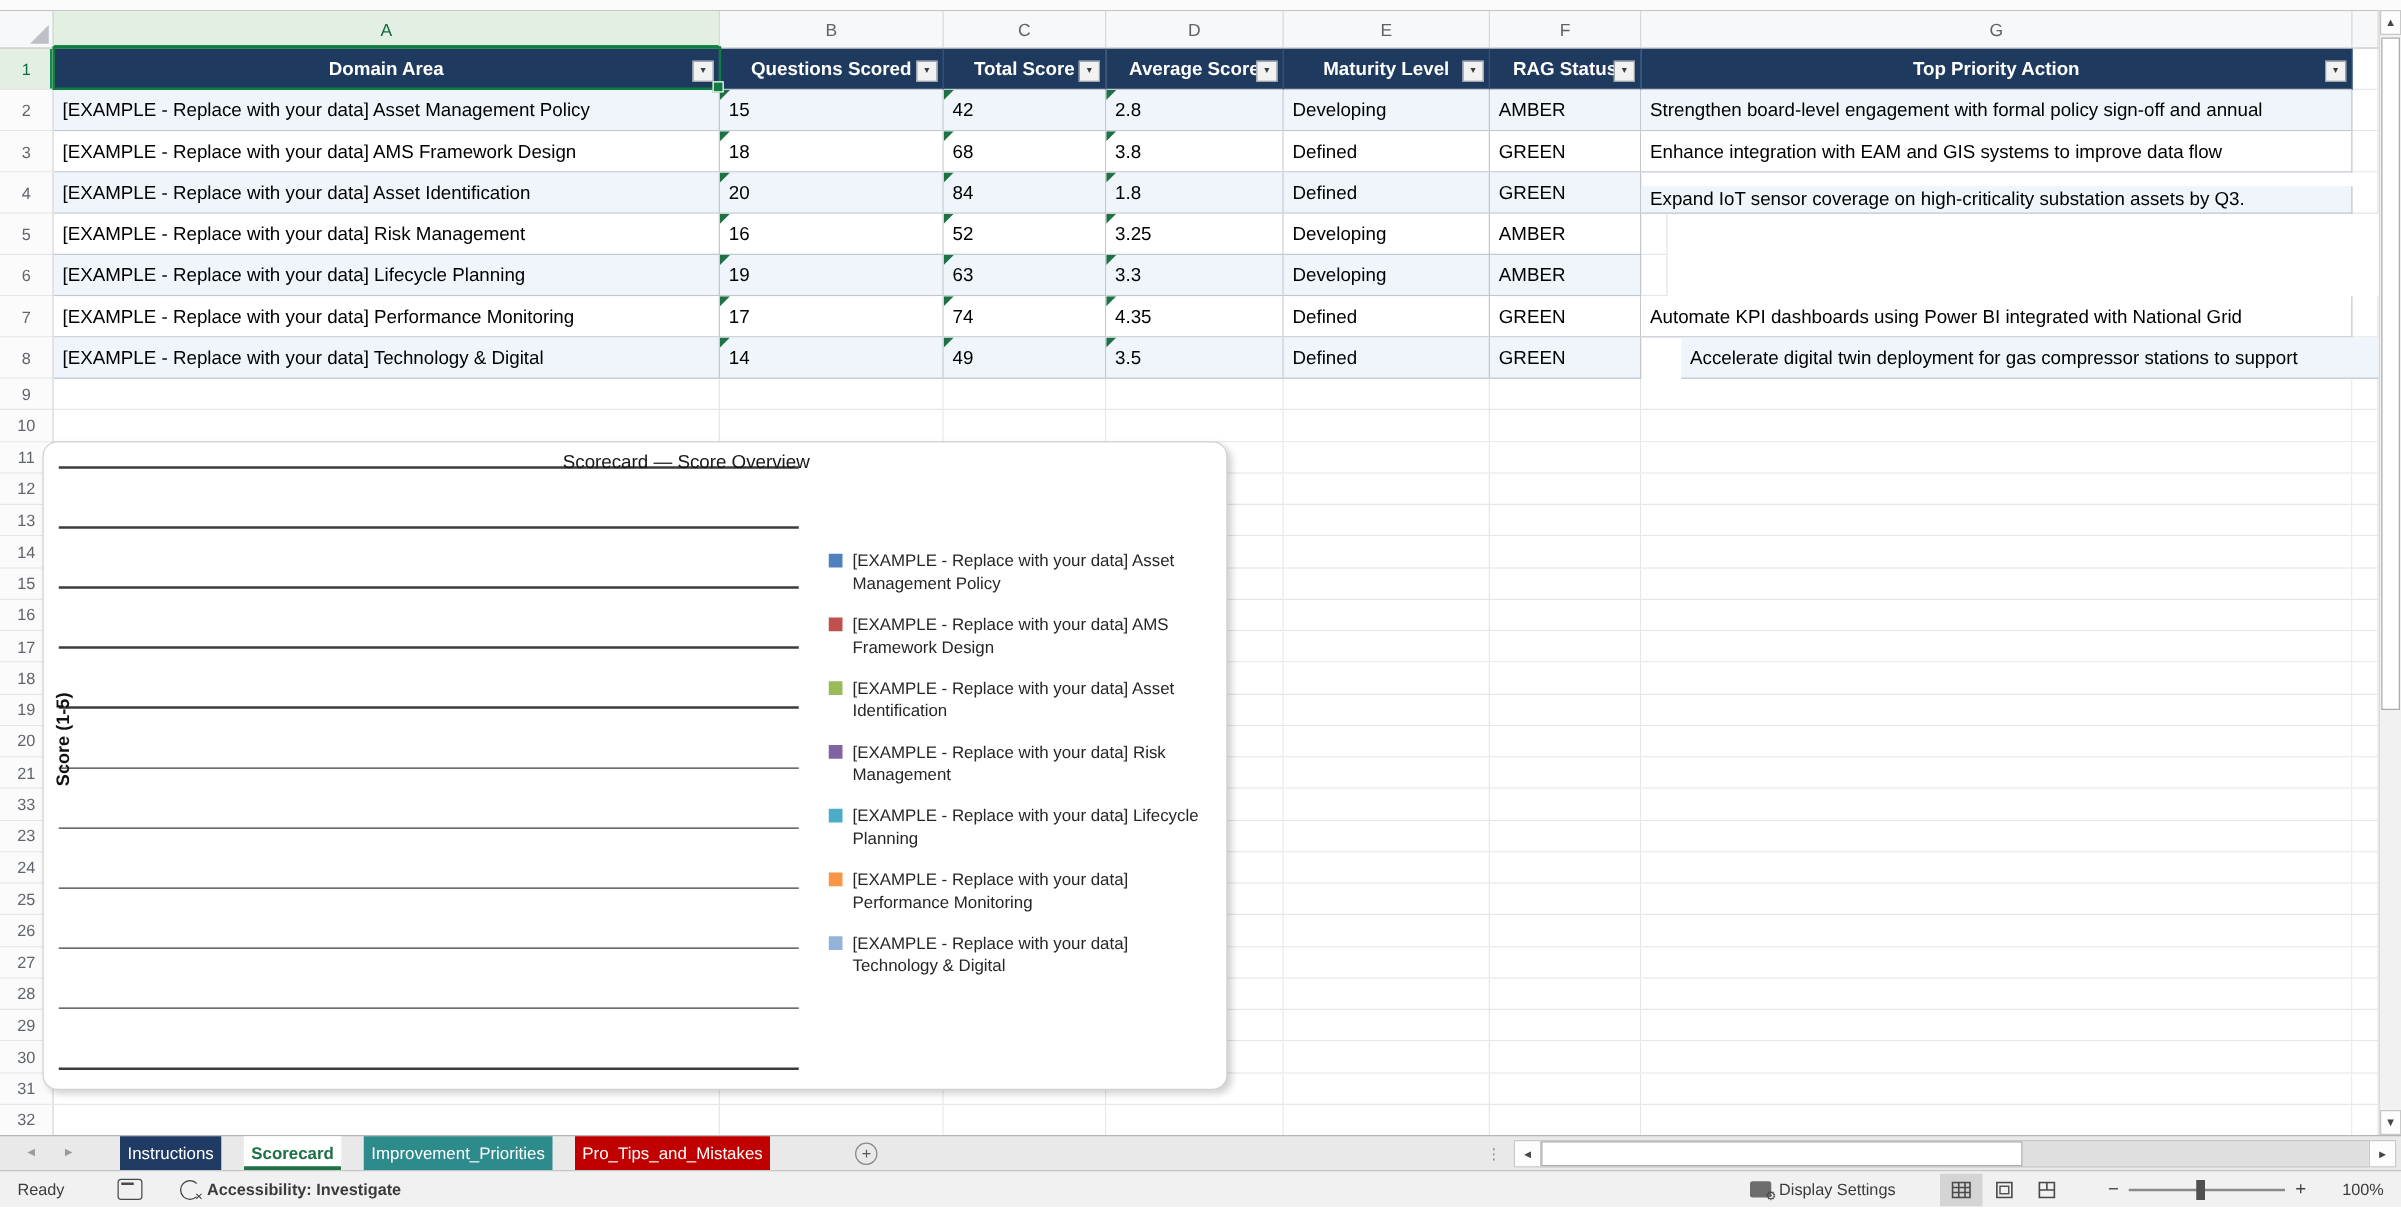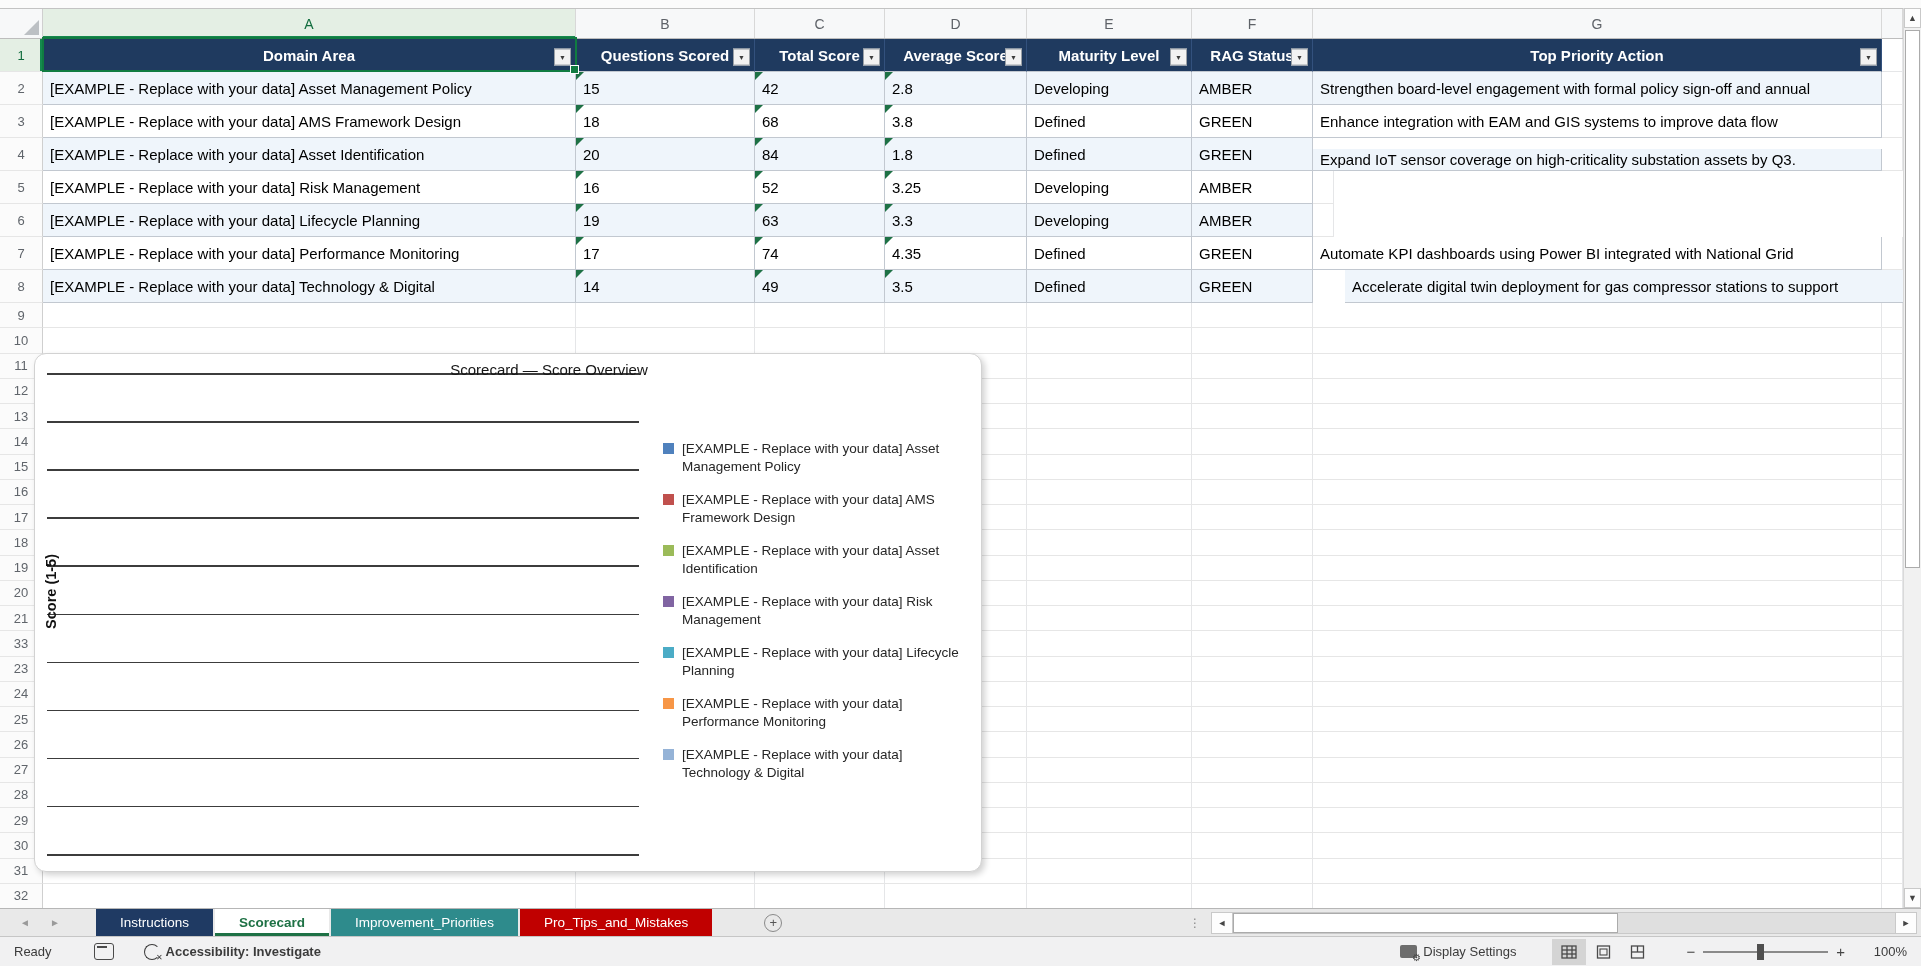--- a/index.html
+++ b/index.html
@@ -61,21 +61,21 @@
   .vbtn{position:absolute;left:0;width:17px;height:20px;background:#FDFDFD;border:1px solid #C9C9C9;
         box-sizing:border-box;display:flex;align-items:center;justify-content:center;font-size:9px;color:#444;}
   .vbtn.up{top:0;}
   .vbtn.down{bottom:0;}
   .vthumb{position:absolute;left:1px;top:22px;width:15px;height:538px;background:#fff;border:1px solid #ABABAB;box-sizing:border-box;}
 
   
   .tabbar{position:absolute;left:0;right:0;bottom:30px;height:28px;background:#E9E9E9;
           border-top:1px solid #B6B6B6;display:flex;align-items:stretch;font-size:13.5px;box-sizing:border-box;z-index:8;}
   .tab-nav{flex:0 0 76px;display:flex;align-items:center;gap:20px;padding-left:20px;color:#9A9A9A;font-size:10px;}
-  .tab{display:flex;align-items:center;padding:0 24px;margin-right:2px;cursor:default;white-space:nowrap;}
+  .tab{display:flex;align-items:center;padding:0 6px;margin-right:18px;cursor:default;white-space:nowrap;}
   .tab.active{font-weight:bold;box-shadow:inset 0 -3px 0 #1E7145;}
   .addbtn{margin-left:50px;align-self:center;width:18px;height:18px;border:1px solid #8a8a8a;border-radius:50%;
           display:flex;align-items:center;justify-content:center;font-size:13px;color:#555;box-sizing:border-box;}
   .tab-spacer{flex:1;}
   .dots{align-self:center;color:#8a8a8a;font-size:12px;margin-right:10px;letter-spacing:0;}
   .hscroll{display:flex;align-items:center;margin-right:4px;}
   .hbtn{width:22px;height:22px;background:#FDFDFD;border:1px solid #C9C9C9;display:flex;align-items:center;
         justify-content:center;font-size:9px;color:#444;box-sizing:border-box;}
   .htrack{width:662px;height:22px;background:#DFDFDF;border:1px solid #C9C9C9;border-left:none;border-right:none;
           position:relative;box-sizing:border-box;}

